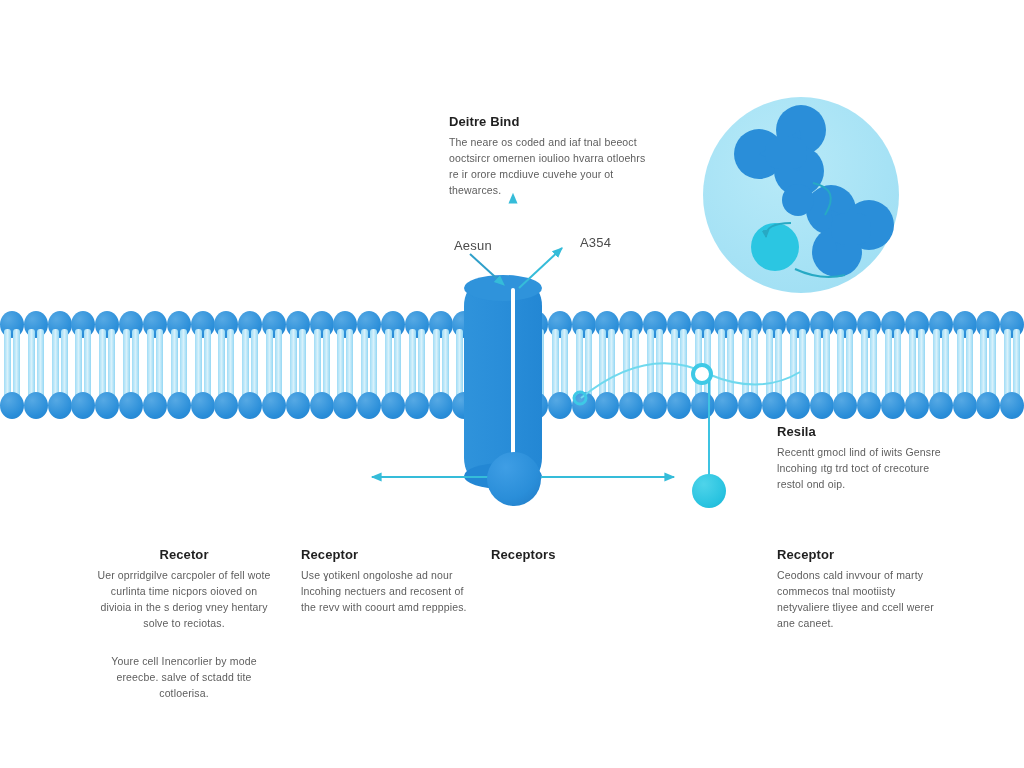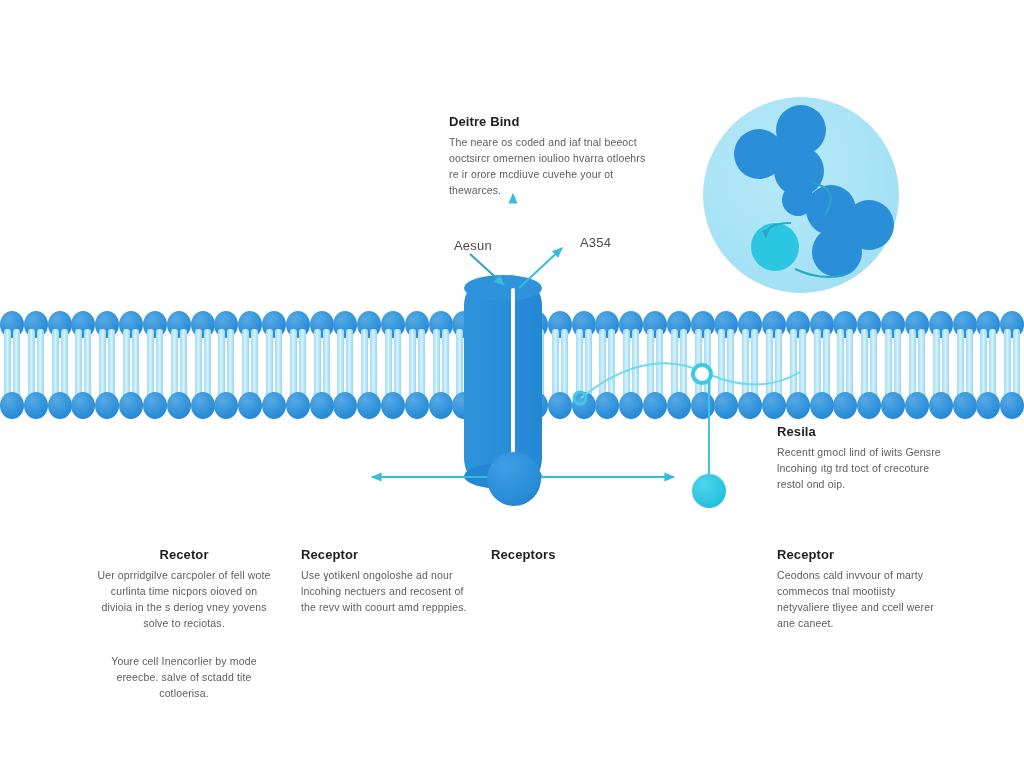--- a/index.html
+++ b/index.html
@@ -552,21 +552,21 @@
     <div>The neare os coded and iaf tnal beeoct ooctsircr omernen ioulioo hvarra otloehrs re ir orore mcdiuve cuvehe your ot thewarces.</div>
   </div>
 
   <div class="para" id="result-callout">
     <div class="hd">Resila</div>
     <div>Recentt gmocl lind of iwits Gensre lncohing ıtg trd toct of crecoture restol ond oip.</div>
   </div>
 
   <div class="para col" id="col-1">
     <div class="hd">Recetor</div>
-    <div>Uer oprridgilve carcpoler of fell wote curlinta time nicpors oioved on divioia in the s deriog vney yovens solve to reciotas.</div>
+    <div>Uer oprridgilve carcpoler of fell wote curlinta time nicpors oioved on divioia in the s deriog vney hentary solve to reciotas.</div>
     <div class="extra">Youre cell Inencorlier by mode ereecbe. salve of sctadd tite cotloerisa.</div>
   </div>
 
   <div class="para col" id="col-2">
     <div class="hd">Receptor</div>
     <div>Use ɣotikenl ongoloshe ad nour lncohing nectuers and recosent of the revv with coourt amd repppies.</div>
   </div>
 
   <div class="para col" id="col-3">
     <div class="hd">Receptors</div>

